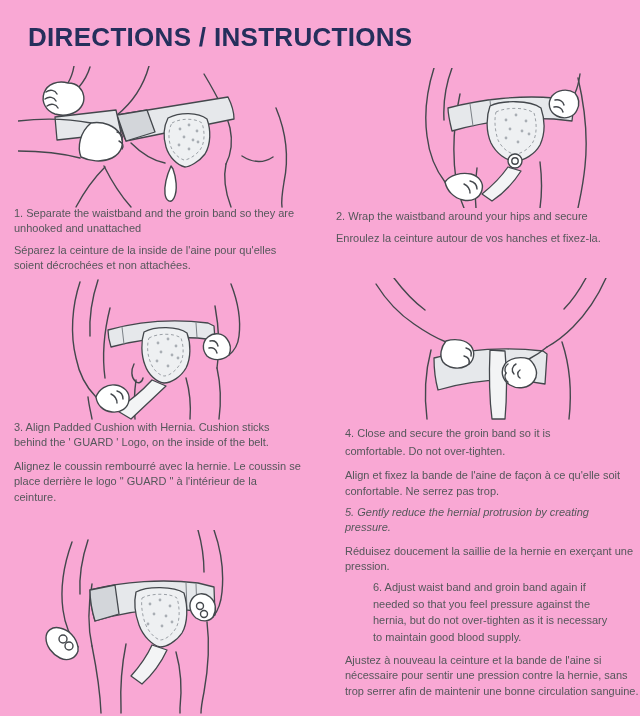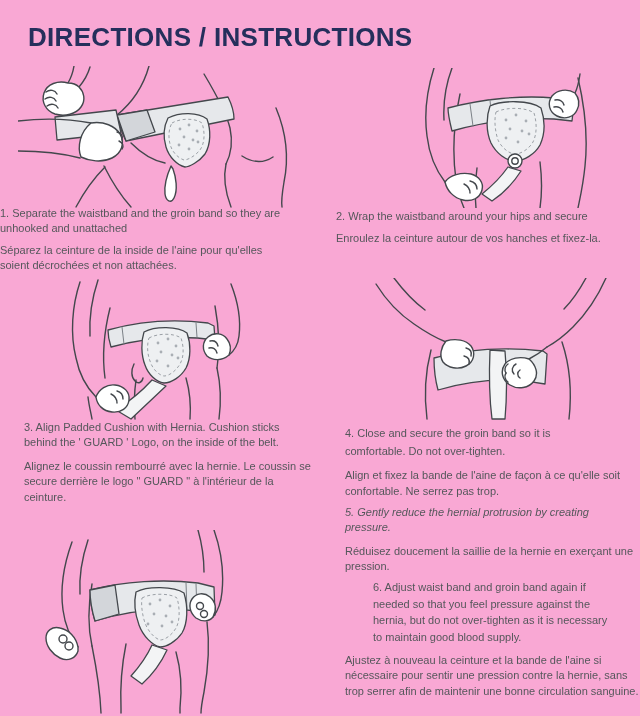--- a/index.html
+++ b/index.html
@@ -14,28 +14,28 @@
   }
   .step { position:absolute; color:#55575b; font-size:11px; line-height:1.4; }
   .step p { margin:0 0 8px 0; }
   .illus { position:absolute; }
   
   #illus1 { left:18px;  top:66px;  width:292px; height:142px; }
   #illus2 { left:382px; top:68px;  width:250px; height:140px; }
   #illus3 { left:18px;  top:278px; width:295px; height:142px; }
   #illus4 { left:348px; top:278px; width:292px; height:142px; }
   #illus5 { left:18px;  top:530px; width:292px; height:184px; }
-  #step1  { left:0;  top:206px; width:302px; }
+  #step1  { left:14px;  top:206px; width:302px; }
   #step1 .en { max-width:282px; }
   #step1 .fr { max-width:292px; }
   #step1 p { margin-bottom:6px; }
   #step2  { left:336px; top:209px; width:302px; }
   #step2 p { margin-bottom:7px; }
   #step2 .fr { }
-  #step3  { left:24px;  top:420px; width:302px; }
+  #step3  { left:14px;  top:420px; width:302px; }
   #step3 .en { max-width:272px; }
   #step3 .fr { max-width:288px; }
   #step4  { left:345px; top:425px; width:300px; }
   #step4 .en { max-width:236px; line-height:1.6; }
   #step4 .fr { max-width:296px; }
   #step5  { left:345px; top:505px; width:300px; }
   #step5 .en { max-width:274px;font-style:italic; }
   #step5 .fr { max-width:306px; }
   #step6  { left:345px; top:579px; width:300px; }
   #step6 .en { max-width:244px; line-height:1.5;margin-left:28px; }
@@ -263,21 +263,21 @@
     <p class="fr">Séparez la ceinture de la inside de l'aine pour qu'elles soient décrochées et non attachées.</p>
   </div>
 
   <div id="step2" class="step">
     <p class="en">2. Wrap the waistband around your hips and secure</p>
     <p class="fr">Enroulez la ceinture autour de vos hanches et fixez-la.</p>
   </div>
 
   <div id="step3" class="step">
     <p class="en">3. Align Padded Cushion with Hernia. Cushion sticks behind the ' GUARD ' Logo, on the inside of the belt.</p>
-    <p class="fr">Alignez le coussin rembourré avec la hernie. Le coussin se secure derrière le logo " GUARD " à l'intérieur de la ceinture.</p>
+    <p class="fr">Alignez le coussin rembourré avec la hernie. Le coussin se place derrière le logo " GUARD " à l'intérieur de la ceinture.</p>
   </div>
 
   <div id="step4" class="step">
     <p class="en">4. Close and secure the groin band so it is comfortable. Do not over-tighten.</p>
     <p class="fr">Align et fixez la bande de l'aine de façon à ce qu'elle soit confortable. Ne serrez pas trop.</p>
   </div>
 
   <div id="step5" class="step">
     <p class="en">5. Gently reduce the hernial protrusion by creating pressure.</p>
     <p class="fr">Réduisez doucement la saillie de la hernie en exerçant une pression.</p>

